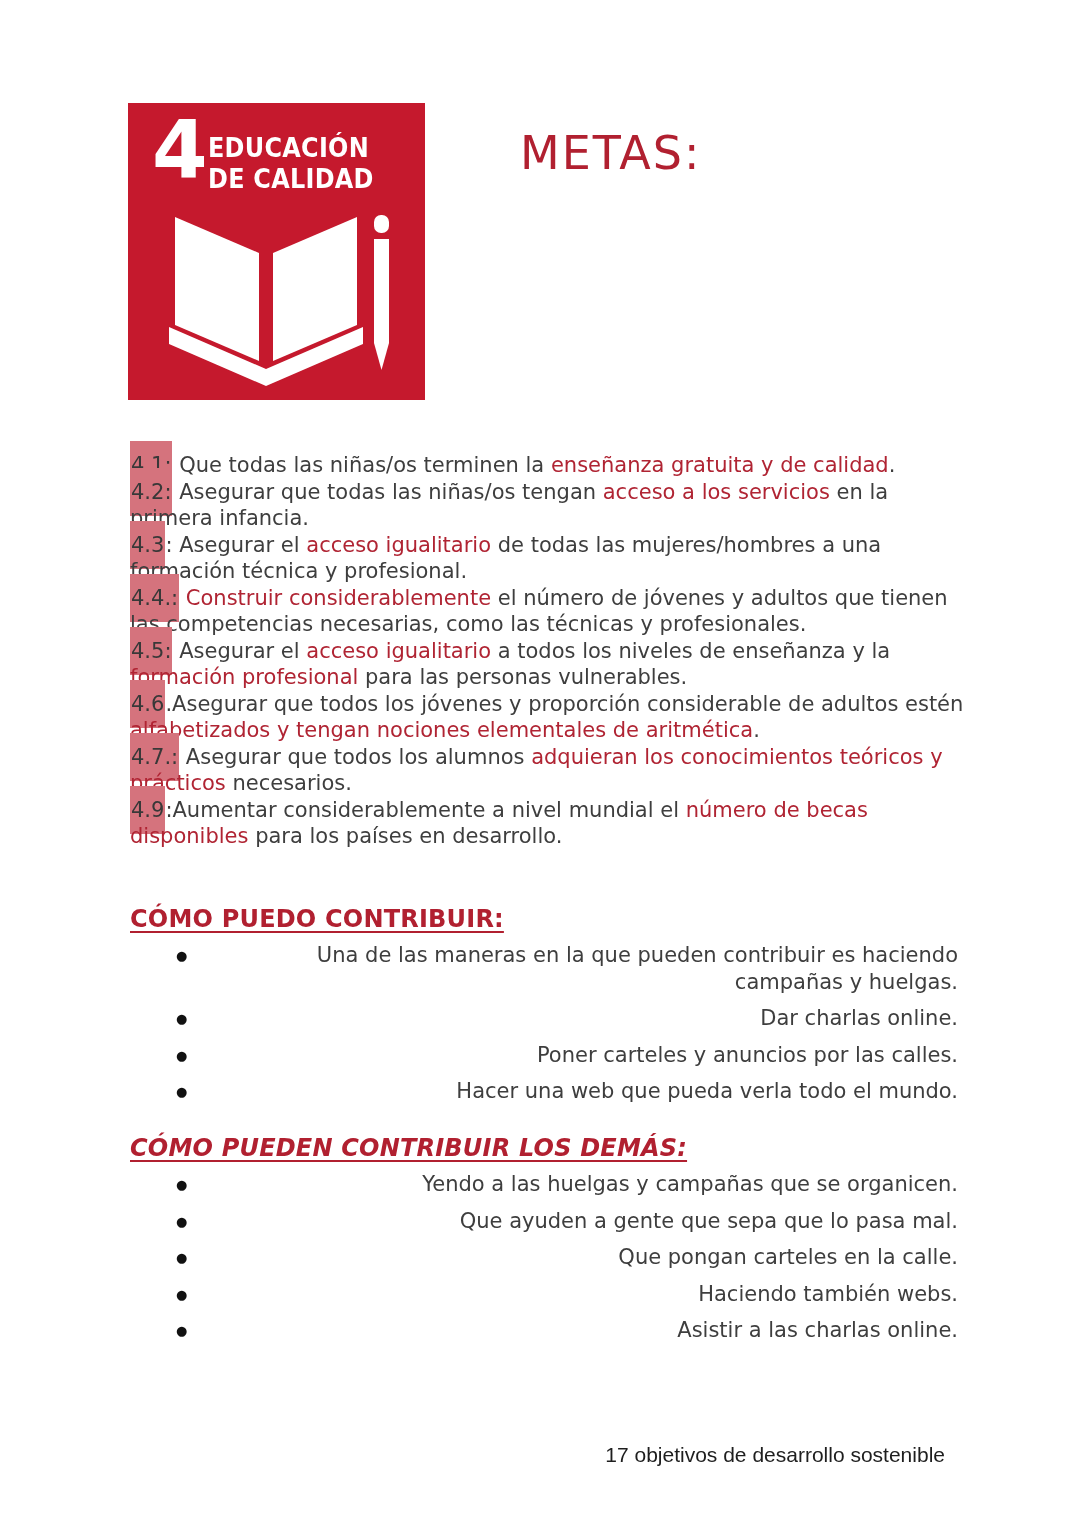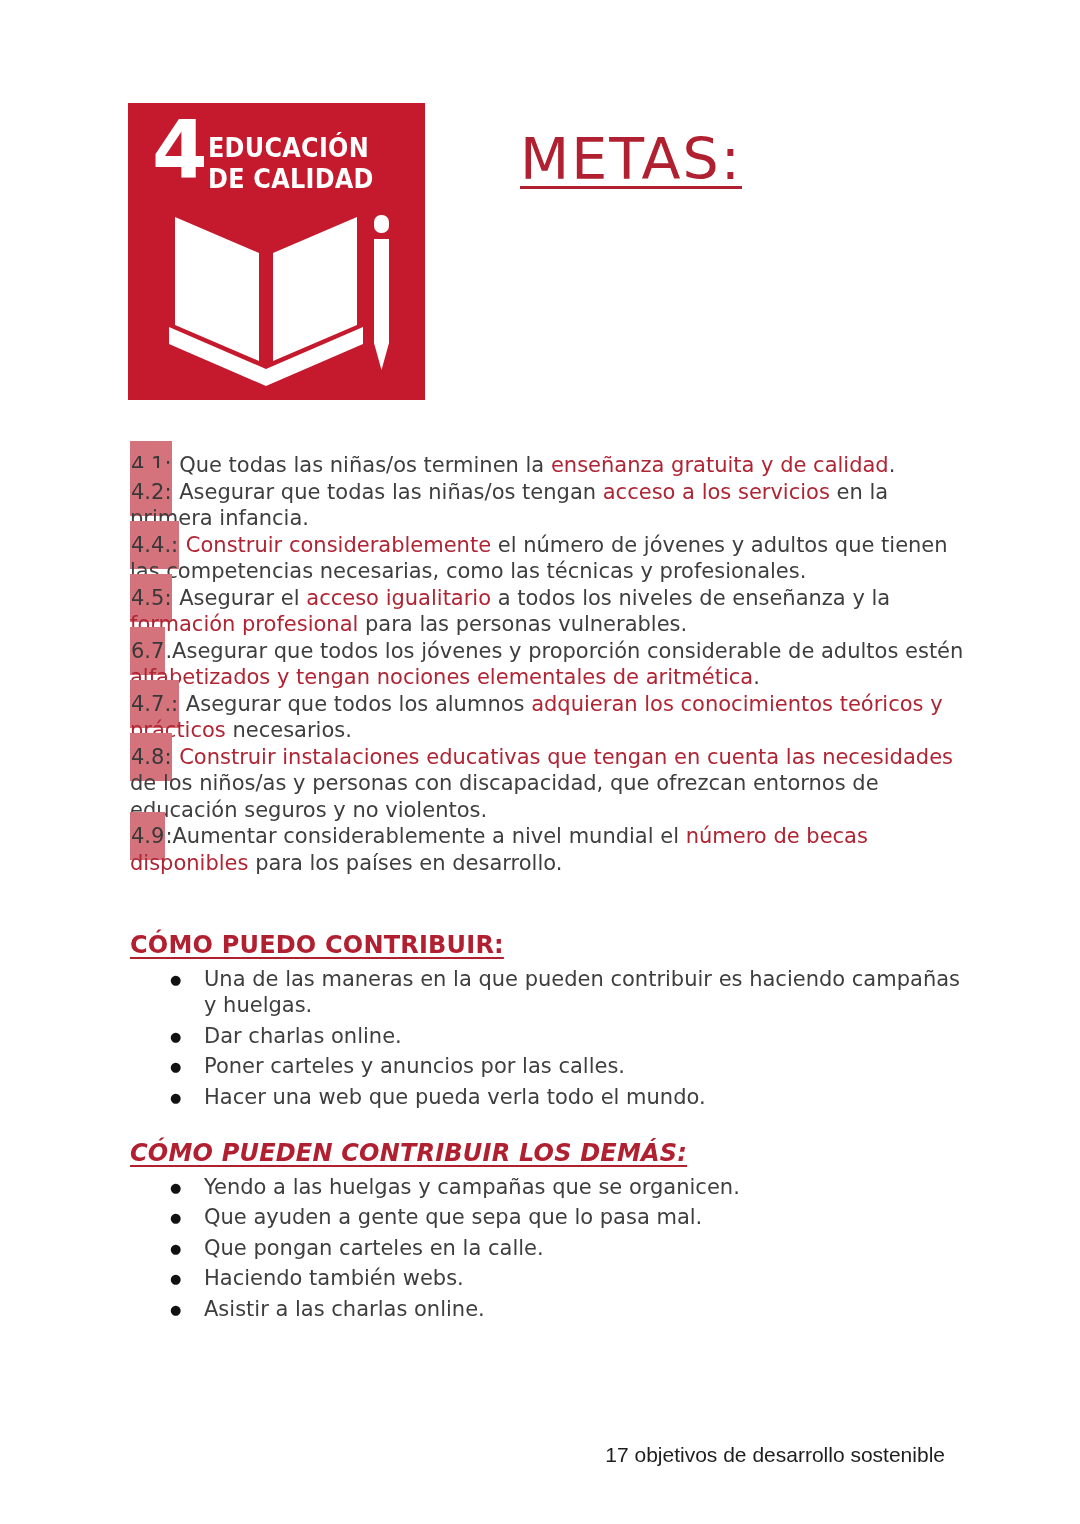--- a/index.html
+++ b/index.html
@@ -32,22 +32,22 @@
     color:#fff;font-weight:800;font-size:26px;line-height:31px;
     letter-spacing:.3px;transform:scaleX(.92);transform-origin:left top;
     white-space:nowrap;
   }
   .sdg-icon{position:absolute;left:33px;top:100px;}
 
   
   .metas-heading{
     position:absolute;left:520px;top:126px;
     color:var(--heading_red);
-    font-size:57px;font-weight:400;letter-spacing:2px;
-    text-decoration:underline;text-decoration-thickness:2.5px;text-underline-offset:7px;
+    font-size:46px;font-weight:400;letter-spacing:2px;
+    text-decoration-thickness:2.5px;text-underline-offset:7px;
   }
 
   
   .content{
     position:absolute;left:130px;top:452px;width:838px;
     font-size:21px;line-height:26.5px;
   }
   .targets p{margin:0;}
   .seg-hl{
     background:var(--hl_bg);color:#383838;padding:12px 1px;
@@ -57,21 +57,21 @@
 
   .section-heading{
     color:var(--heading_red);
     font-size:24px;font-weight:700;letter-spacing:.2px;
     text-decoration:underline;text-decoration-thickness:2px;text-underline-offset:4px;
   }
   .section-heading.first{margin-top:56px;}
   .section-heading.next{margin-top:30px;font-style:italic;}
   .bullet-list{list-style:none;margin:7px 0 0 0;padding:0;}
   .bullet-list li{
-    position:relative;padding-left:70px;margin:4px;
+    position:relative;padding-left:70px;margin:10px;text-align:right;
   }
   .bullet-list li::before{
     content:"●";position:absolute;left:36px;top:1px;font-size:13px;color:#111;
   }
 
   
   .page-footer{
     position:absolute;right:135px;top:1443px;
     font-family:Liberation Sans, sans-serif;
     font-size:21px;color:var(--footer_text);
@@ -103,25 +103,25 @@
     </g>
   </svg>
 </div>
 
 <h1 class="metas-heading">METAS:</h1>
 
 <div class="content">
   <div class="targets">
       <p><span class="seg-hl">4.1:</span><span class="seg-p"> Que todas las niñas/os terminen la </span><span class="seg-r">enseñanza gratuita y de calidad</span><span class="seg-p">.</span></p>
       <p><span class="seg-hl">4.2:</span><span class="seg-p"> Asegurar que todas las niñas/os tengan </span><span class="seg-r">acceso a los servicios</span><span class="seg-p"> en la primera infancia.</span></p>
+      <p><span class="seg-hl">4.3</span><span class="seg-p">: Asegurar el </span><span class="seg-r">acceso igualitario</span><span class="seg-p"> de todas las mujeres/hombres a una formación técnica y profesional.</span></p>
       <p><span class="seg-hl">4.4.:</span><span class="seg-p"> </span><span class="seg-r">Construir considerablemente</span><span class="seg-p"> el número de jóvenes y adultos que tienen las competencias necesarias, como las técnicas y profesionales.</span></p>
       <p><span class="seg-hl">4.5:</span><span class="seg-p"> Asegurar el </span><span class="seg-r">acceso igualitario</span><span class="seg-p"> a todos los niveles de enseñanza y la </span><span class="seg-r">formación profesional</span><span class="seg-p"> para las personas vulnerables.</span></p>
-      <p><span class="seg-hl">6.7</span><span class="seg-p">.Asegurar que todos los jóvenes y proporción considerable de adultos estén </span><span class="seg-r">alfabetizados y tengan nociones elementales de aritmética</span><span class="seg-p">.</span></p>
+      <p><span class="seg-hl">4.6</span><span class="seg-p">.Asegurar que todos los jóvenes y proporción considerable de adultos estén </span><span class="seg-r">alfabetizados y tengan nociones elementales de aritmética</span><span class="seg-p">.</span></p>
       <p><span class="seg-hl">4.7.:</span><span class="seg-p"> Asegurar que todos los alumnos </span><span class="seg-r">adquieran los conocimientos teóricos y prácticos</span><span class="seg-p"> necesarios.</span></p>
-      <p><span class="seg-hl">4.8:</span><span class="seg-p"> </span><span class="seg-r">Construir instalaciones educativas que tengan en cuenta las necesidades</span><span class="seg-p"> de los niños/as y personas con discapacidad, que ofrezcan entornos de educación seguros y no violentos.</span></p>
       <p><span class="seg-hl">4.9</span><span class="seg-p">:Aumentar considerablemente a nivel mundial el </span><span class="seg-r">número de becas disponibles</span><span class="seg-p"> para los países en desarrollo.</span></p>
     </div>
   <div>
       <h2 class="section-heading first">CÓMO PUEDO CONTRIBUIR:</h2>
       <ul class="bullet-list">
         <li>Una de las maneras en la que pueden contribuir es haciendo campañas y huelgas.</li>
         <li>Dar charlas online.</li>
         <li>Poner carteles y anuncios por las calles.</li>
         <li>Hacer una web que pueda verla todo el mundo.</li>
       </ul>

